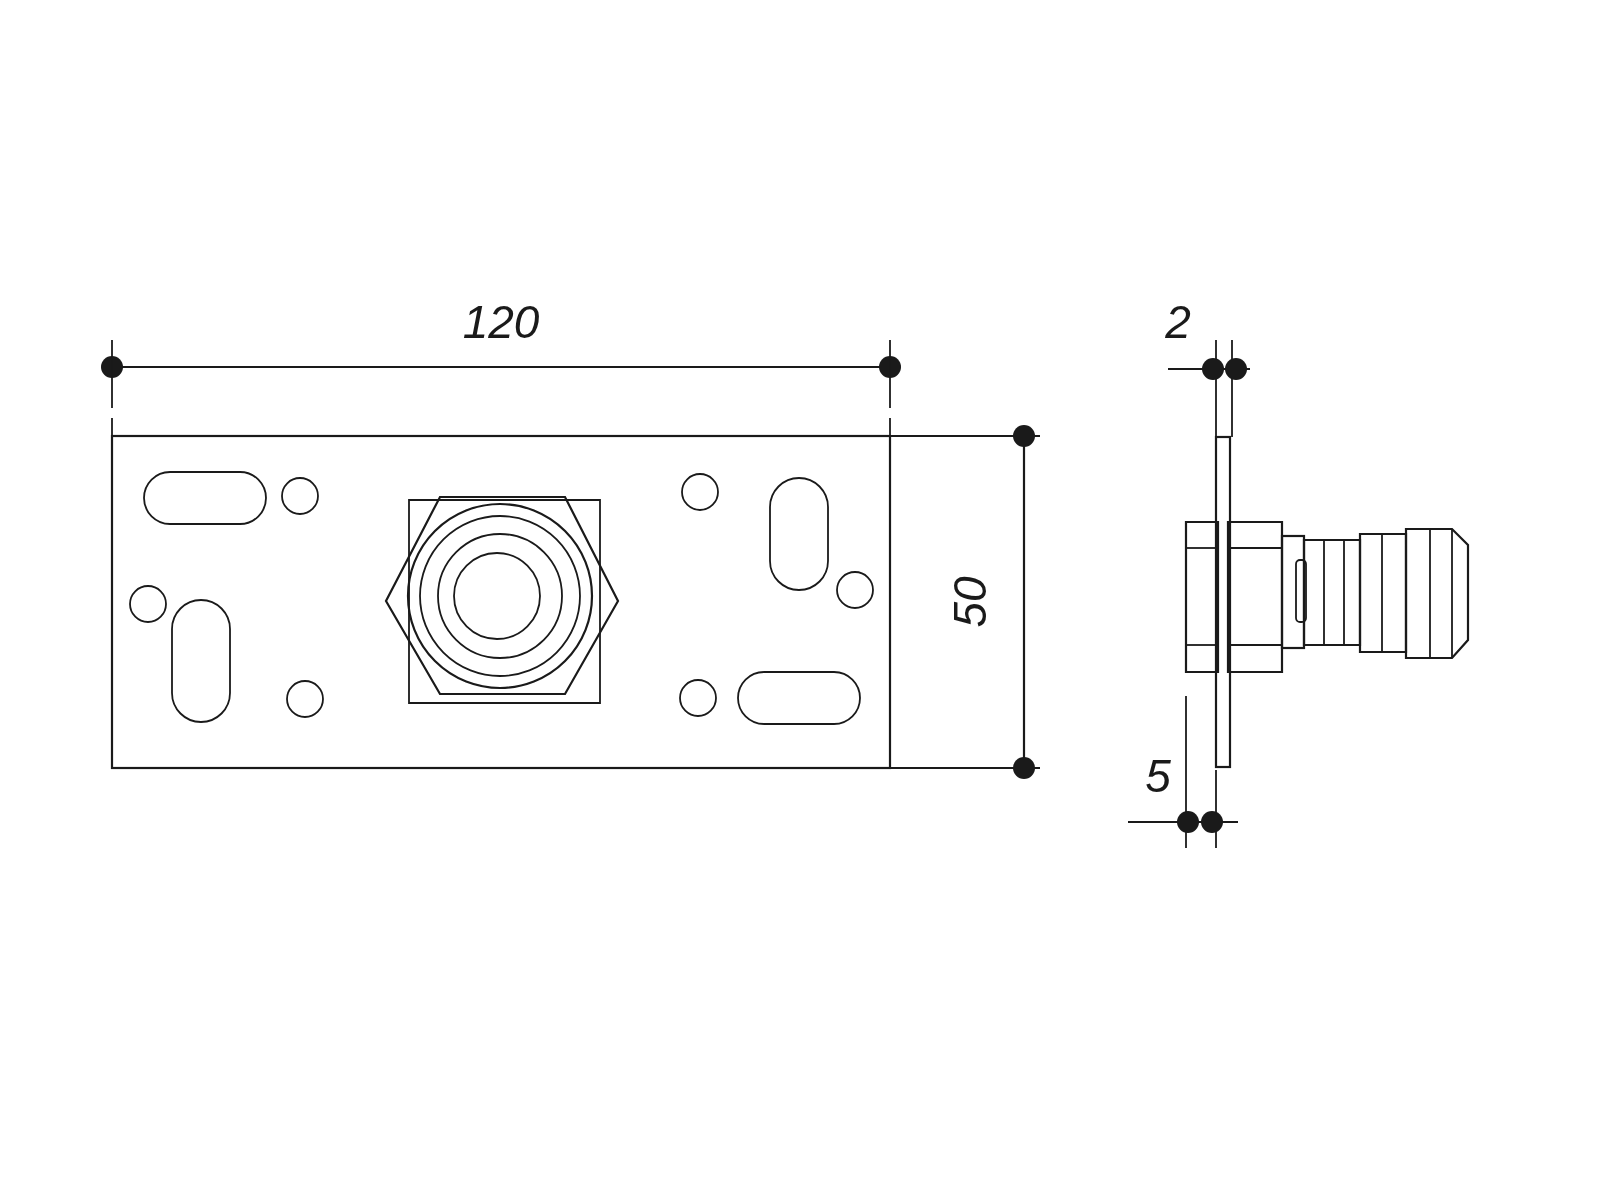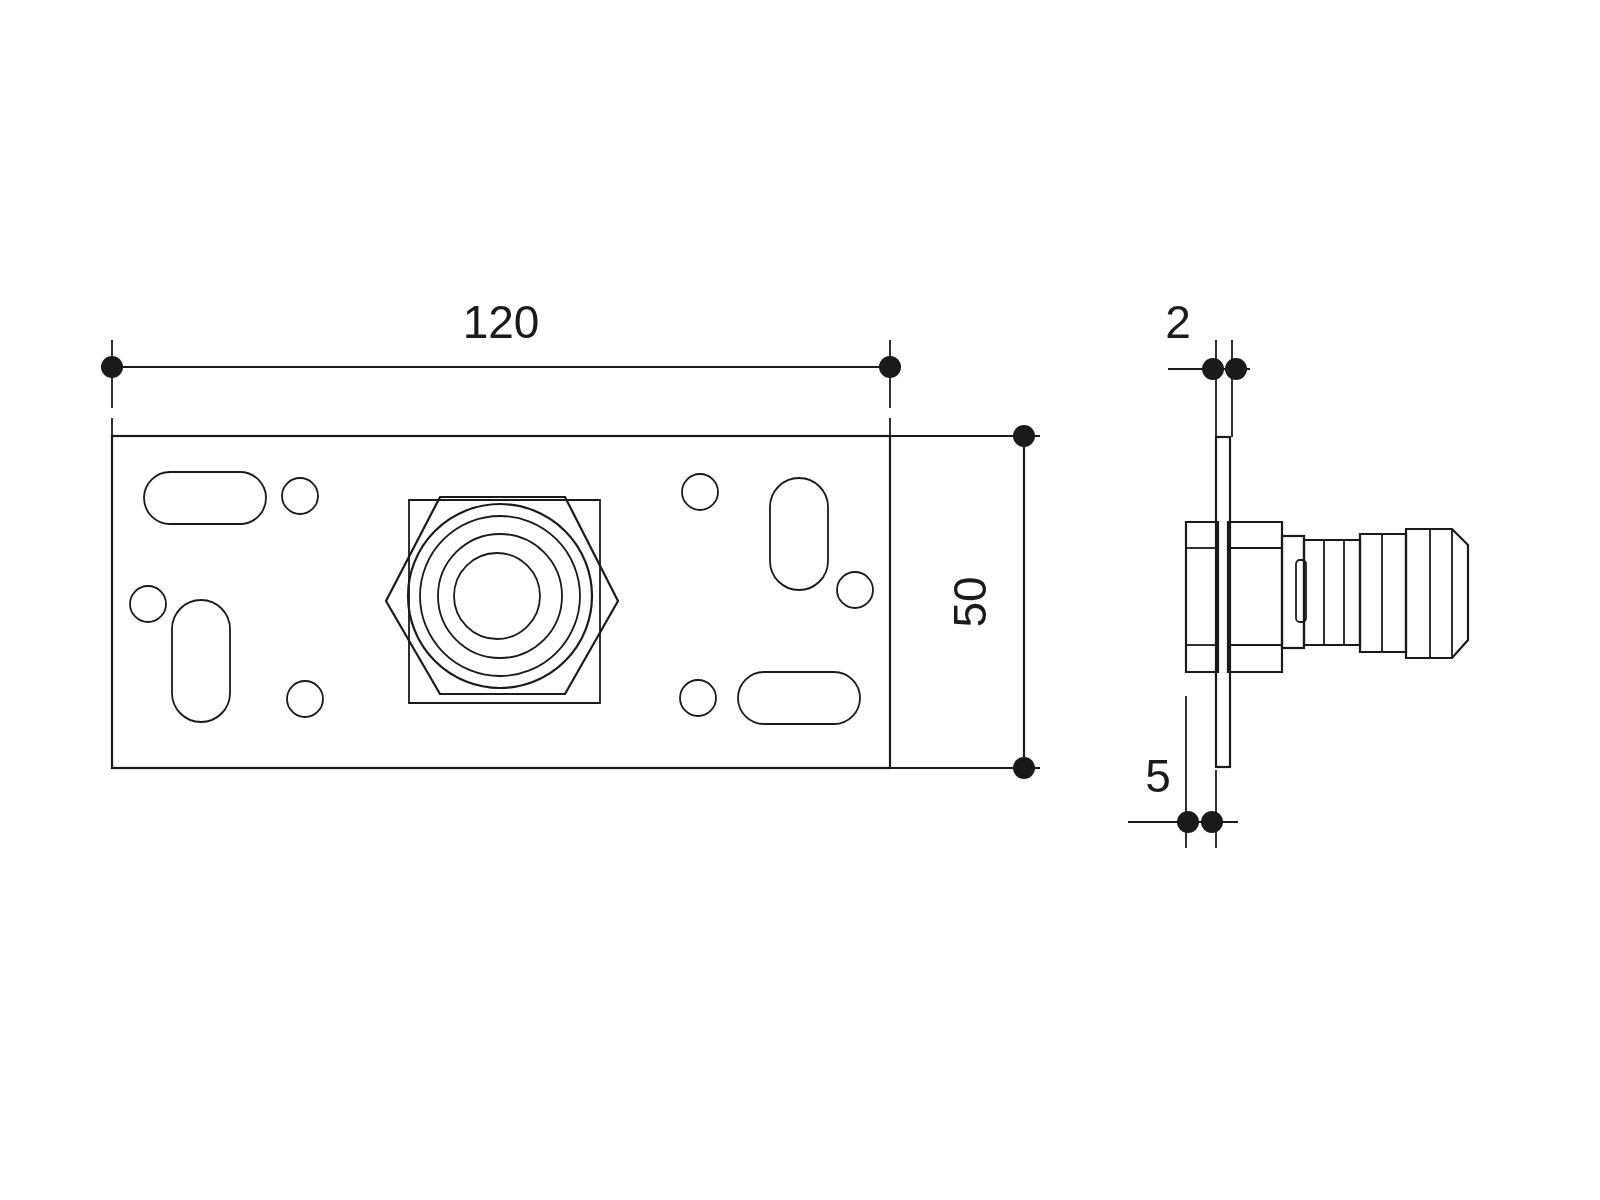--- a/index.html
+++ b/index.html
@@ -11,20 +11,21 @@
     width: 1600px;
     height: 1200px;
     font-family: "Liberation Sans", sans-serif;
     overflow: hidden;
   }
   #drawing-root {
     position: relative;
     width: 1600px;
     height: 1200px;
     background: #ffffff;
+    font-style: italic;
   }
   svg.drawing {
     display: block;
     width: 1600px;
     height: 1200px;
   }
   .ln { stroke: #1a1a1a; fill: none; stroke-width: 2.2; }
   .ln-thin { stroke: #1a1a1a; fill: none; stroke-width: 1.8; }
   .ext { stroke: #1a1a1a; fill: none; stroke-width: 1.8; }
   .dimline { stroke: #1a1a1a; fill: none; stroke-width: 2.2; }

